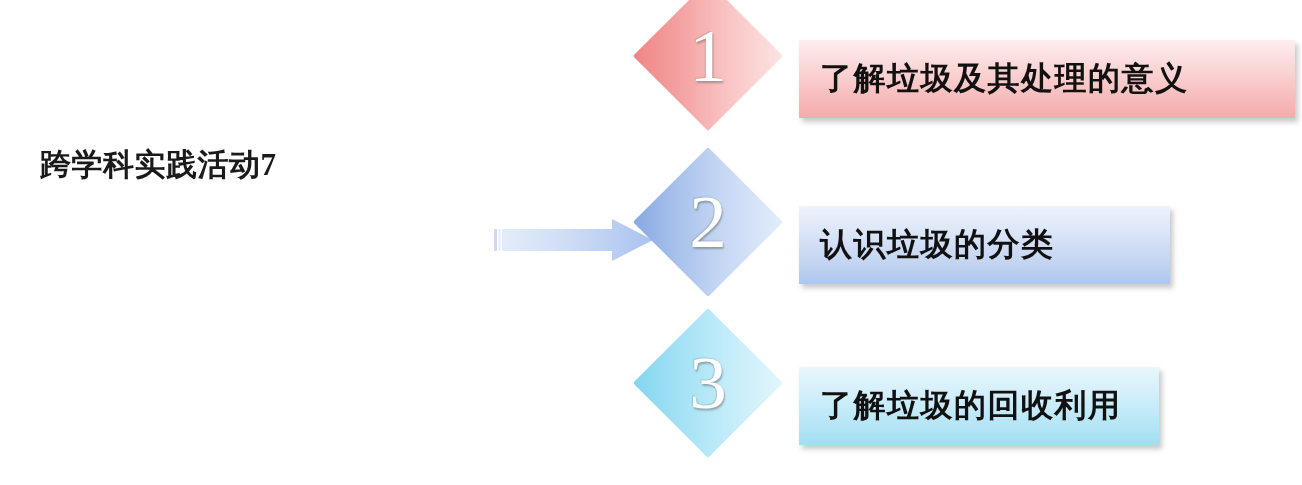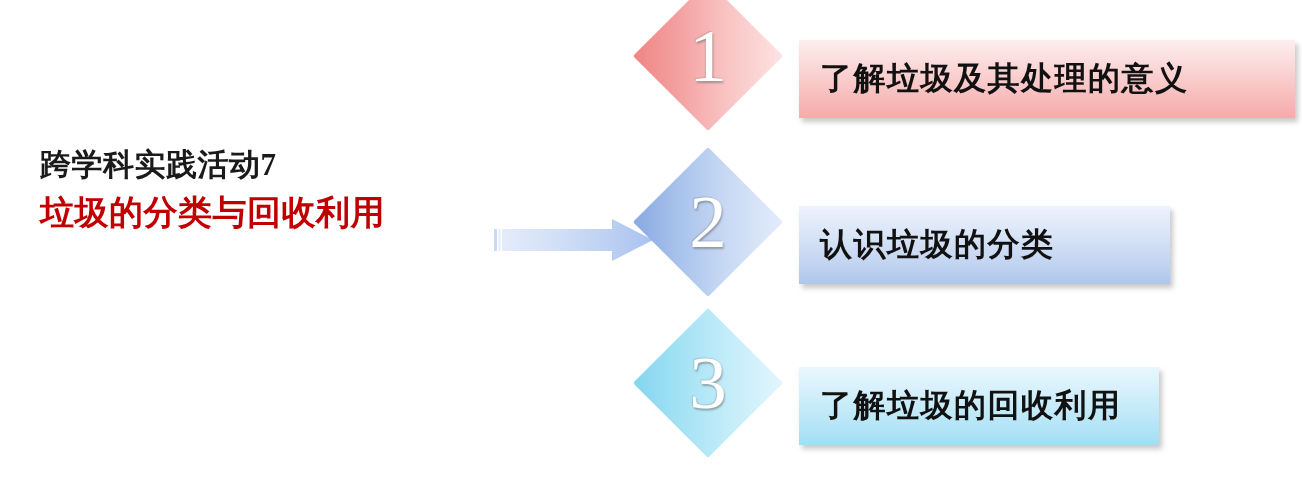--- a/index.html
+++ b/index.html
@@ -138,21 +138,20 @@
     white-space: nowrap;
   }
 </style>
 </head>
 <body>
 
 <div id="slide">
 
   <div class="title-block">
     <div class="title-line1">跨学科实践活动7</div>
-    <div class="title-line2">垃圾的分类与回收利用</div>
   </div>
 
   <div class="arrow-wrap">
     <svg width="162" height="44" viewBox="0 0 162 44" xmlns="http://www.w3.org/2000/svg">
       <defs>
         <linearGradient id="arrGrad" x1="0" y1="0" x2="1" y2="0">
           <stop offset="0%" stop-color="#E4ECFA"></stop>
           <stop offset="45%" stop-color="#CDDCF5"></stop>
           <stop offset="100%" stop-color="#A9C2EE"></stop>
         </linearGradient>

